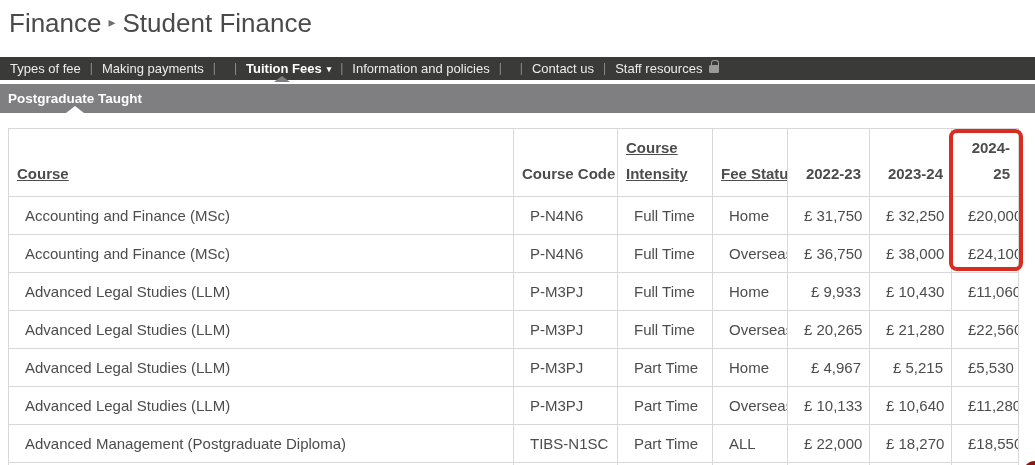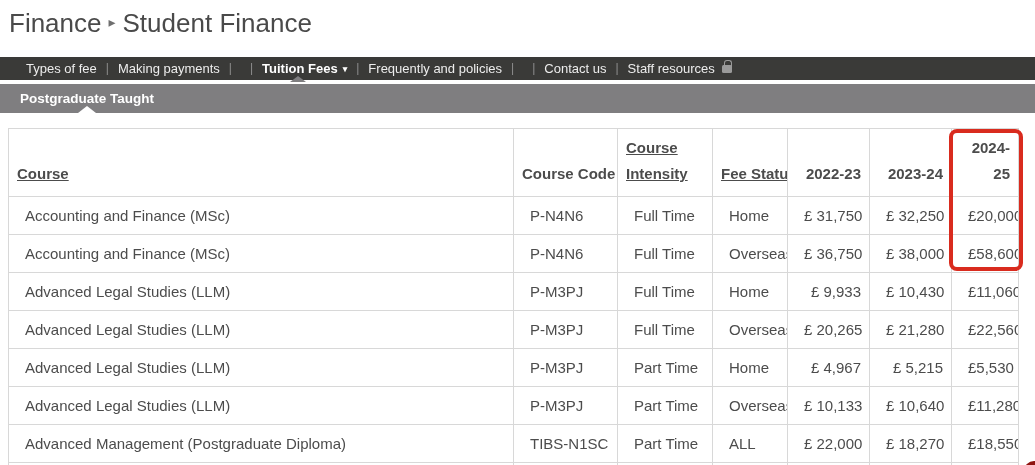--- a/index.html
+++ b/index.html
@@ -7,37 +7,37 @@
     font-family:"Liberation Sans", sans-serif; position:relative; }
 
   
   .breadcrumb { position:absolute; top:8px; left:9px; font-size:26px; font-weight:400;
     color:#4a4a4a; white-space:nowrap; }
   .crumb-sep { display:inline-block; font-size:14px; color:#6f6f6f; margin:0 7px;
     vertical-align:middle; position:relative; top:-3px; }
 
   
   .topnav { position:absolute; top:57px; left:0; width:1035px; height:23px; background:#3a3a38;
-    display:flex; align-items:center; padding-left:26px; }
+    display:flex; align-items:center; padding-left:10px; }
   .nav-item { position:relative; color:#ededed; font-size:13px; height:27px; line-height:27px;
     text-decoration:none; cursor:pointer; white-space:nowrap; }
   .nav-item.active { font-weight:700; color:#fff;text-align:right; }
   .nav-sep { color:#8d8d8d; font-size:12px; margin:0 9px; line-height:27px; }
   .caret { font-size:9px; margin-left:5px; color:#fff; position:relative; top:-1px; }
   .notch-gray { position:absolute; bottom:0; left:42%; transform:translateX(-50%);
     width:0; height:0; border-left:8px solid transparent; border-right:8px solid transparent;
     border-bottom:6px solid #7f7e80; }
   .lock { display:inline-block; position:relative; width:10px; height:8px; background:#9a9a9a;
     border-radius:1.5px; margin-left:7px; }
   .lock::before { content:""; position:absolute; top:-5px; left:2px; width:6px; height:6px;
     border:1.5px solid #9a9a9a; border-bottom:none; border-radius:3px 3px 0 0; }
 
   
   .subnav { position:absolute; top:84px; left:0; width:1035px; height:29px; background:#7f7e80; }
-  .subnav-label { position:relative; display:inline-block; margin-left:20px; color:#fff;
+  .subnav-label { position:relative; display:inline-block; margin-left:8px; color:#fff;
     font-weight:700; font-size:13.5px; height:29px; line-height:29px; cursor:pointer; }
   .notch-white { position:absolute; bottom:0; left:50%; transform:translateX(-50%);
     width:0; height:0; border-left:9px solid transparent; border-right:9px solid transparent;
     border-bottom:7px solid #fff; }
 
   
   .table-wrap { position:absolute; top:128px; left:8px; width:1027px; }
   table { border-collapse:collapse; table-layout:fixed; width:1010px; color:#4c4c4c; }
   th, td { border:1px solid #d8d8d8; padding:0 8px; font-size:15px; overflow:hidden; }
   th { height:63px; vertical-align:bottom; font-weight:700; padding-top:6px; padding-bottom:9px;
@@ -60,21 +60,21 @@
 <h1 class="breadcrumb"><span>Finance</span><span class="crumb-sep">▸</span><span>Student Finance</span></h1>
 
 <nav class="topnav">
   <a class="nav-item">Types of fee</a>
   <span class="nav-sep">|</span>
   <a class="nav-item">Making payments</a>
   <span class="nav-sep">|</span>
   <span class="nav-sep">|</span>
   <a class="nav-item active"><span>Tuition Fees</span><span class="caret">▾</span><span class="notch-gray"></span></a>
   <span class="nav-sep">|</span>
-  <a class="nav-item">Frequently and policies</a>
+  <a class="nav-item">Information and policies</a>
   <span class="nav-sep">|</span>
   <span class="nav-sep">|</span>
   <a class="nav-item">Contact us</a>
   <span class="nav-sep">|</span>
   <a class="nav-item"><span>Staff resources</span><span class="lock"></span></a>
 </nav>
 
 <div class="subnav">
   <span class="subnav-label"><span>Postgraduate Taught</span><span class="notch-white"></span></span>
 </div>
@@ -111,21 +111,21 @@
           <td class="al-right nowrap">£ 32,250</td>
           <td class="al-right nowrap">£20,000</td>
         </tr>
         <tr>
           <td class="al-left nowrap">Accounting and Finance (MSc)</td>
           <td class="al-left nowrap">P-N4N6</td>
           <td class="al-left nowrap">Full Time</td>
           <td class="al-left nowrap">Overseas</td>
           <td class="al-right nowrap">£ 36,750</td>
           <td class="al-right nowrap">£ 38,000</td>
-          <td class="al-right nowrap">£58,600</td>
+          <td class="al-right nowrap">£24,100</td>
         </tr>
         <tr>
           <td class="al-left nowrap">Advanced Legal Studies (LLM)</td>
           <td class="al-left nowrap">P-M3PJ</td>
           <td class="al-left nowrap">Full Time</td>
           <td class="al-left nowrap">Home</td>
           <td class="al-right nowrap">£ 9,933</td>
           <td class="al-right nowrap">£ 10,430</td>
           <td class="al-right nowrap">£11,060</td>
         </tr>

